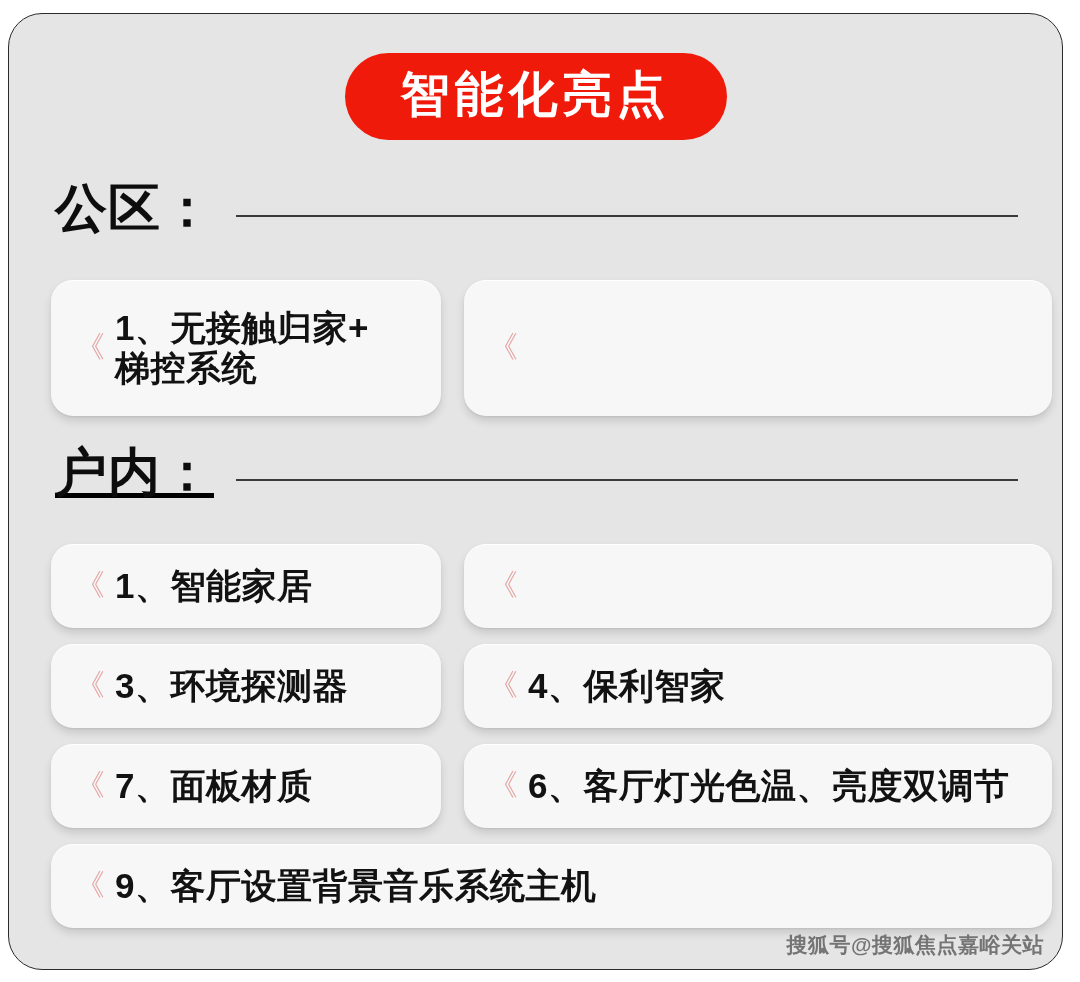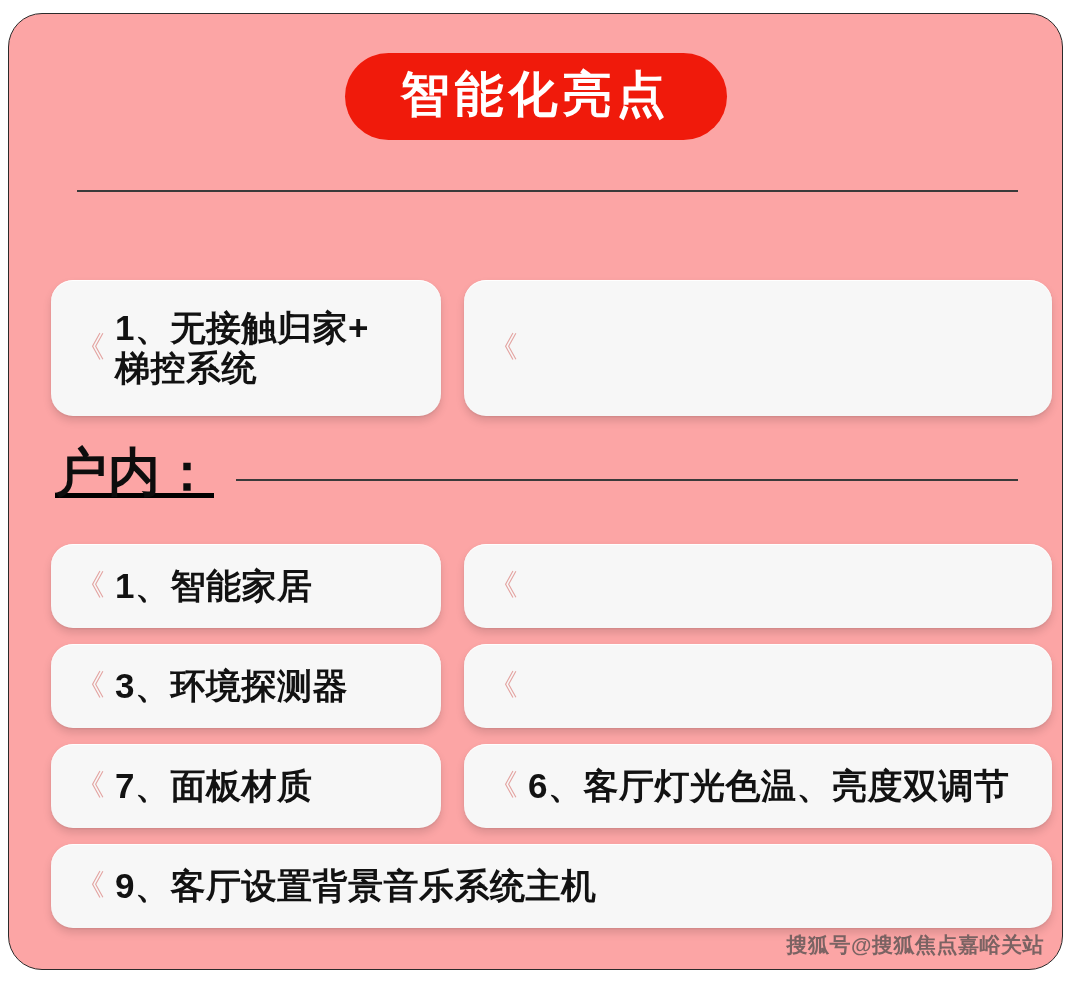--- a/index.html
+++ b/index.html
@@ -17,21 +17,21 @@
   
   #poster {
     position: absolute;
     left: 8px;
     top: 13px;
     width: 1055px;
     height: 957px;
     box-sizing: border-box;
     border: 1.6px solid #2b2b2b;
     border-radius: 34px;
-    background: #fca5a5;
+    background: #e5e5e5;
     overflow: hidden;
   }
 
   
   #title-wrap {
     position: absolute;
     left: 0;
     top: 39px;
     width: 100%;
     text-align: center;
@@ -126,20 +126,21 @@
 </head>
 <body>
 
 <div id="poster">
 
   <div id="title-wrap">
     <span id="title-badge">智能化亮点</span>
   </div>
 
   <div class="section-head" style="top:168px;">
+    <span class="label">公区：</span>
     <span class="rule"></span>
   </div>
 
   <div class="card" style="left: 42px; top: 266px; width: 390px; height: 136px; background: rgb(247, 247, 247);">
     <span class="chev" style="color: rgb(227, 163, 160);">《</span>
     <span class="ctext">1、无接触归家+
 梯控系统</span>
   </div>
 
   <div class="card" style="left: 455px; top: 266px; width: 588px; height: 136px; background: rgb(247, 247, 247);">
@@ -160,20 +161,21 @@
     <span class="chev" style="color: rgb(227, 163, 160);">《</span>
   </div>
 
   <div class="card" style="left: 42px; top: 630px; width: 390px; height: 84px; background: rgb(247, 247, 247);">
     <span class="chev" style="color: rgb(227, 163, 160);">《</span>
     <span class="ctext">3、环境探测器</span>
   </div>
 
   <div class="card" style="left: 455px; top: 630px; width: 588px; height: 84px; background: rgb(247, 247, 247);">
     <span class="chev" style="color: rgb(227, 163, 160);">《</span>
+    <span class="ctext">4、保利智家</span>
   </div>
 
   <div class="card" style="left: 42px; top: 730px; width: 390px; height: 84px; background: rgb(247, 247, 247);">
     <span class="chev" style="color: rgb(227, 163, 160);">《</span>
     <span class="ctext">7、面板材质</span>
   </div>
 
   <div class="card" style="left: 455px; top: 730px; width: 588px; height: 84px; background: rgb(247, 247, 247);">
     <span class="chev" style="color: rgb(227, 163, 160);">《</span>
     <span class="ctext">6、客厅灯光色温、亮度双调节</span>

